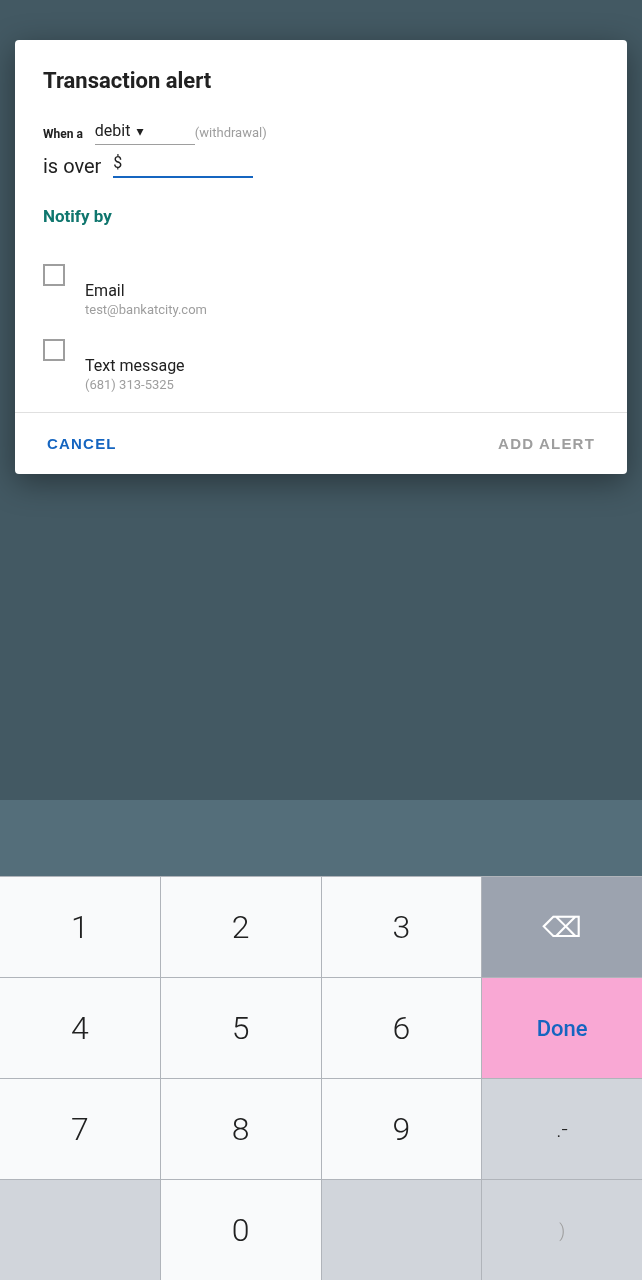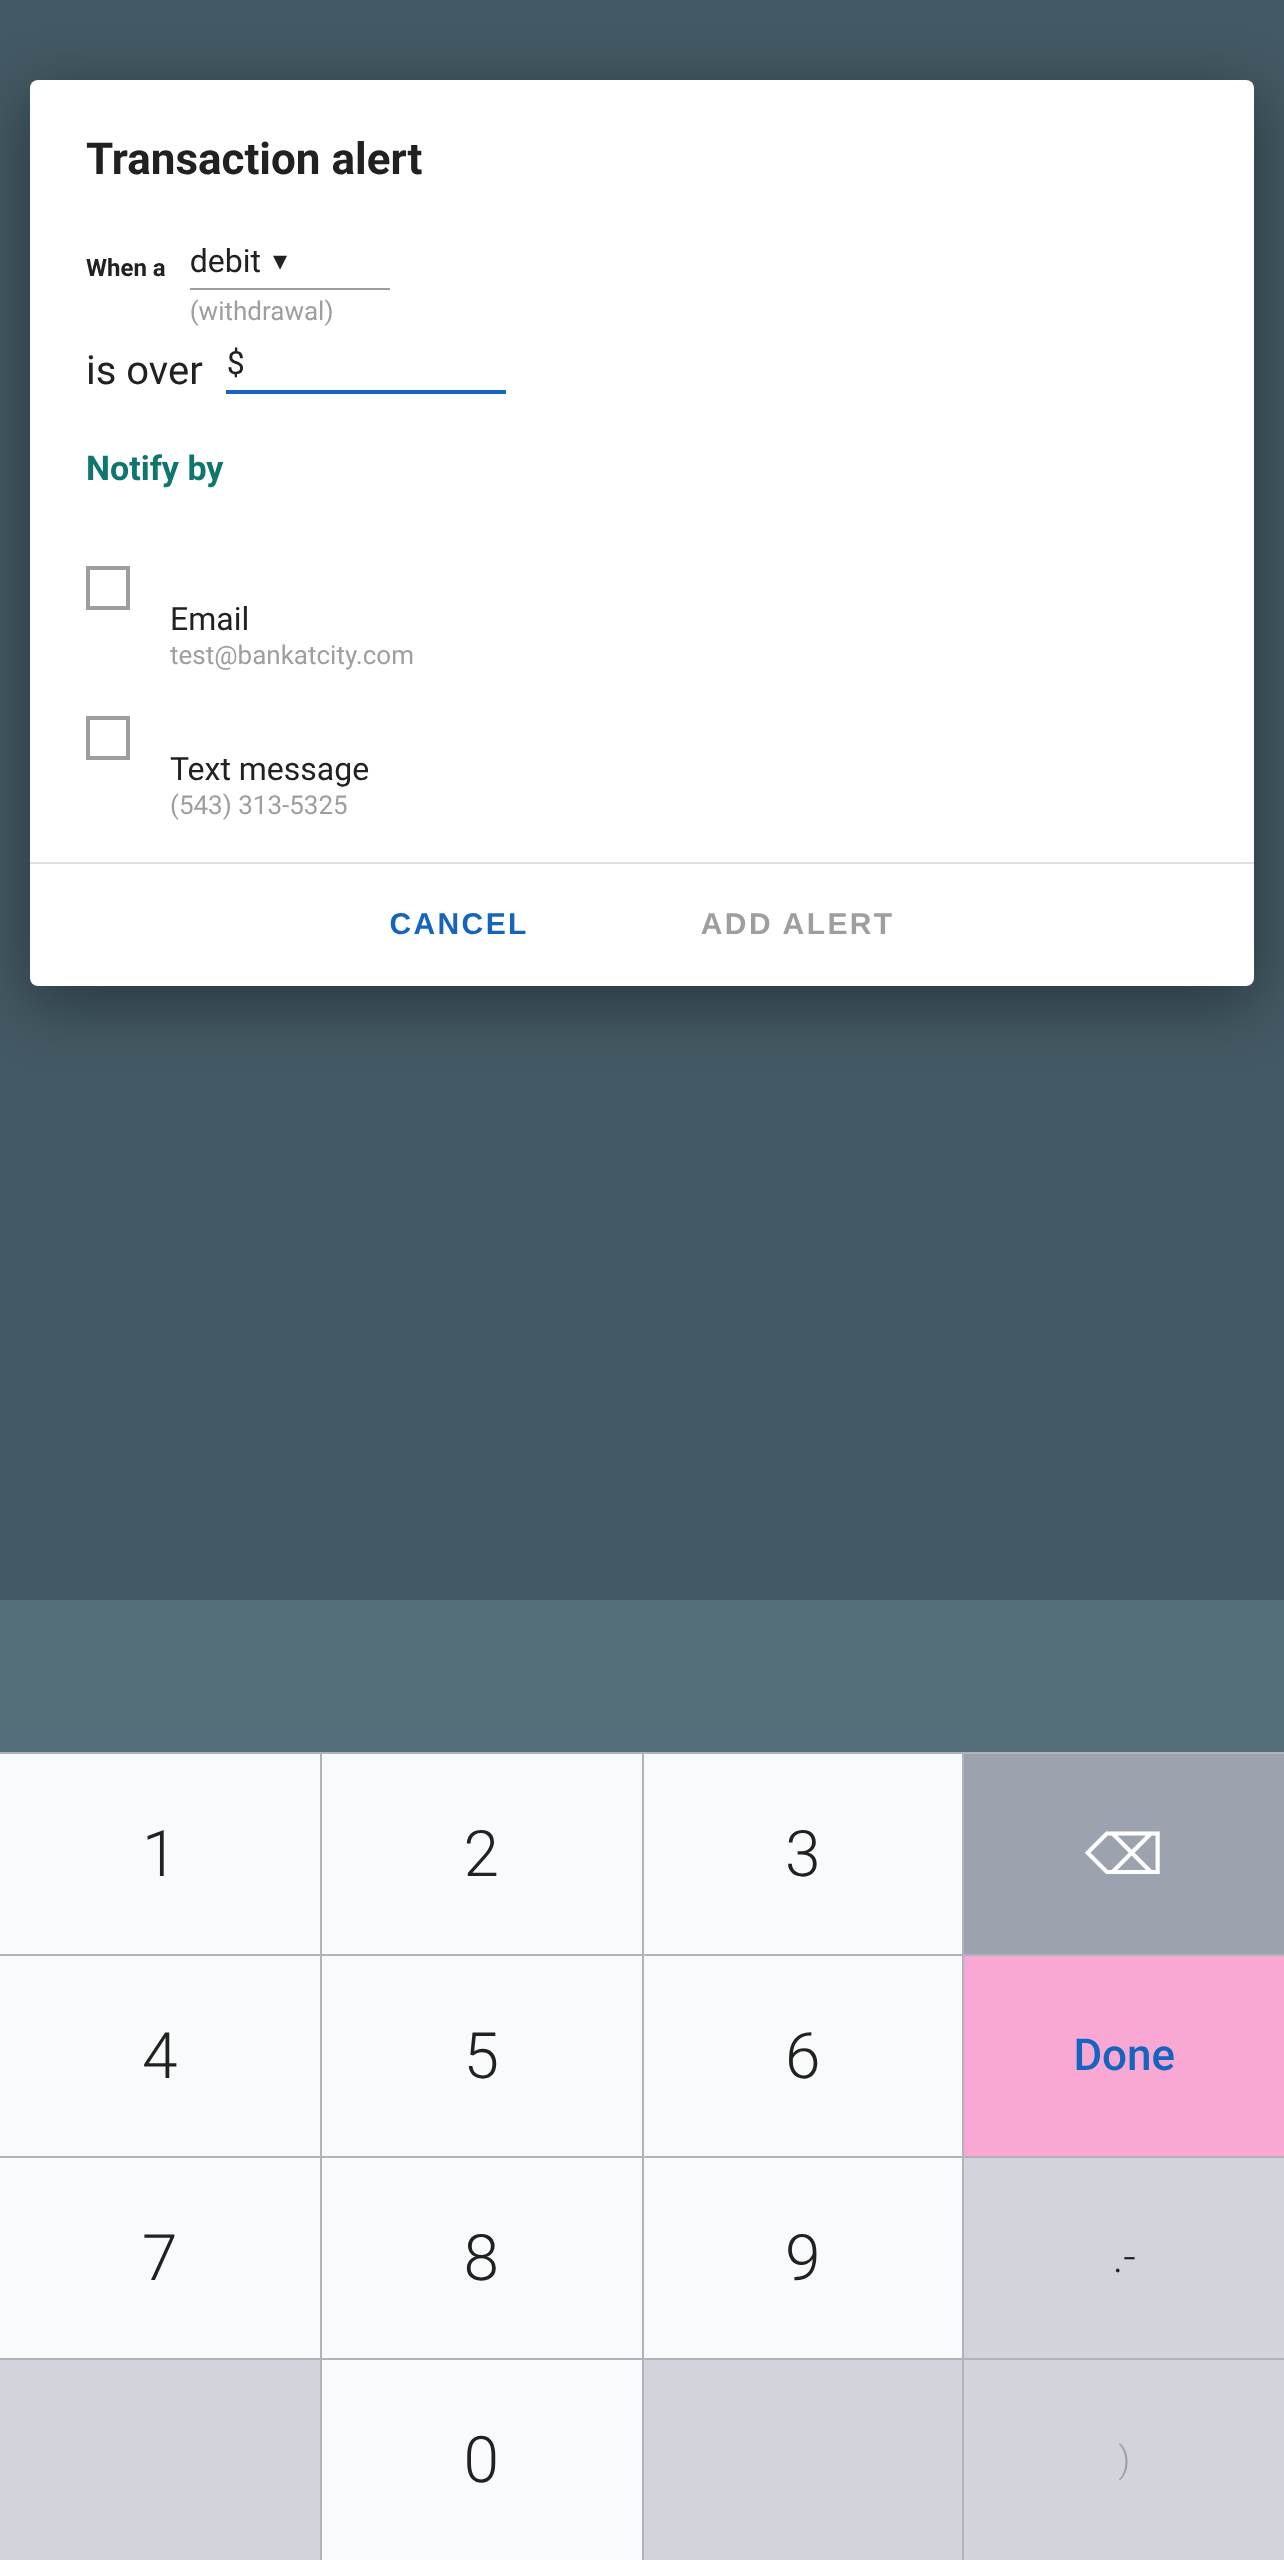--- a/index.html
+++ b/index.html
@@ -54,21 +54,22 @@
       font-size: 12px;
       color: #212121;
       padding-top: 6px;
       margin-right: 12px;
       white-space: nowrap;
       font-weight: bold;
     }
 
     .debit-dropdown {
       display: flex;
-      flex-direction: column;
+      flex-direction: row;
+      text-align: center;
     }
 
     .debit-select-wrapper {
       display: flex;
       align-items: center;
       border-bottom: 1px solid #9e9e9e;
       padding-bottom: 4px;
       min-width: 100px;
     }
 
@@ -171,21 +172,21 @@
     }
 
     .divider {
       height: 1px;
       background: #e0e0e0;
       margin: 0 -28px;
     }
 
     .dialog-actions {
       display: flex;
-      justify-content: center;
+      justify-content: space-between;
       padding: 14px 0;
       gap: 34px;
     }
 
     .btn-cancel {
       font-size: 15px;
       font-weight: 700;
       color: #1565c0;
       letter-spacing: 0.08em;
       background: none;
@@ -307,21 +308,21 @@
       <div class="checkbox-label">
         <span class="checkbox-main-text">Email</span>
         <span class="checkbox-sub-text">test@bankatcity.com</span>
       </div>
     </div>
 
     <div class="checkbox-row">
       <div class="checkbox-box"></div>
       <div class="checkbox-label">
         <span class="checkbox-main-text">Text message</span>
-        <span class="checkbox-sub-text">(543) 313-5325</span>
+        <span class="checkbox-sub-text">(681) 313-5325</span>
       </div>
     </div>
   </div>
 
   <div class="divider"></div>
 
   <div class="dialog-actions">
     <button class="btn-cancel">CANCEL</button>
     <button class="btn-add-alert">ADD ALERT</button>
   </div>

